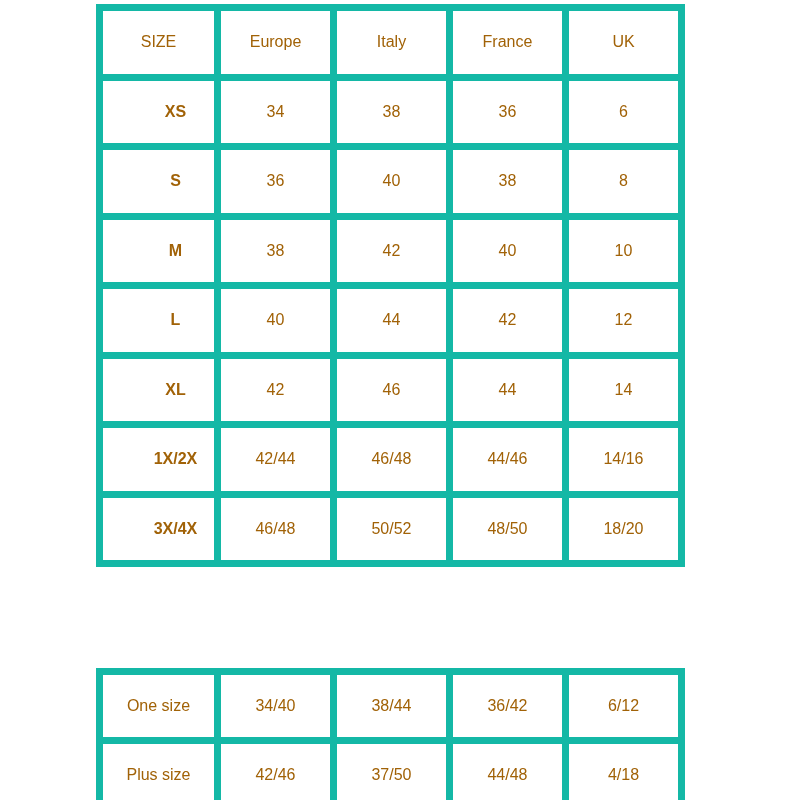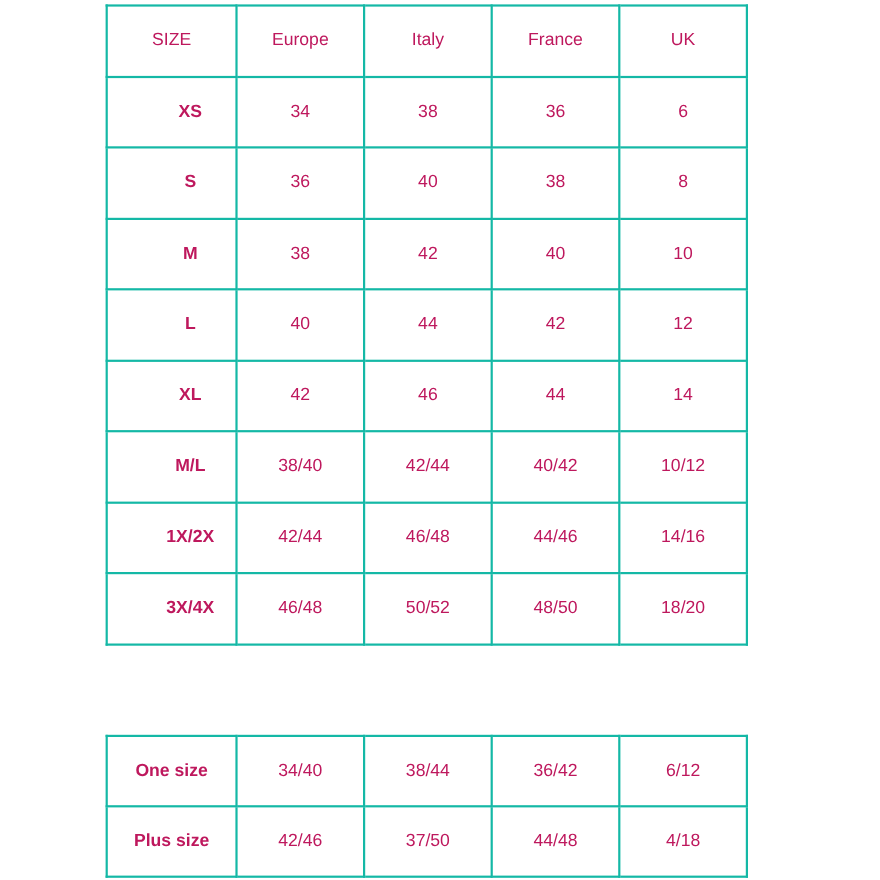--- a/index.html
+++ b/index.html
@@ -20,25 +20,25 @@
     height: 800px;
     box-sizing: border-box;
   }
   table.size-table {
     border-collapse: collapse;
     table-layout: fixed;
     border: 1px solid #e3e3e6;
   }
   table.size-table td,
   table.size-table th {
-    border: 2px solid #14b8a6;
+    border: 7px solid #14b8a6;
     text-align: center;
     vertical-align: middle;
     font-size: 16px;
-    color: #be185d;
+    color: #a16207;
     font-weight: 400;
     padding: 0;
   }
   .main-table {
     position: absolute;
     left: 96px;
     top: 4px;
     width: 582px;
   }
   .main-table td,
@@ -56,21 +56,21 @@
   .second-table {
     position: absolute;
     left: 96px;
     top: 668px;
     width: 582px;
   }
   .second-table td {
     height: 62px;
   }
   .second-table td.rowhead {
-    font-weight: bold;
+    font-weight: normal;
   }
   .cw-size { width: 118px; }
   .cw-eu   { width: 116px; }
   .cw-it   { width: 116px; }
   .cw-fr   { width: 116px; }
   .cw-uk   { width: 116px; }
 </style>
 </head>
 <body>
 
@@ -123,27 +123,20 @@
         <td>12</td>
       </tr>
       <tr>
         <td class="rowhead">XL</td>
         <td>42</td>
         <td>46</td>
         <td>44</td>
         <td>14</td>
       </tr>
       <tr>
-        <td class="rowhead">M/L</td>
-        <td>38/40</td>
-        <td>42/44</td>
-        <td>40/42</td>
-        <td>10/12</td>
-      </tr>
-      <tr>
         <td class="rowhead">1X/2X</td>
         <td>42/44</td>
         <td>46/48</td>
         <td>44/46</td>
         <td>14/16</td>
       </tr>
       <tr>
         <td class="rowhead">3X/4X</td>
         <td>46/48</td>
         <td>50/52</td>

